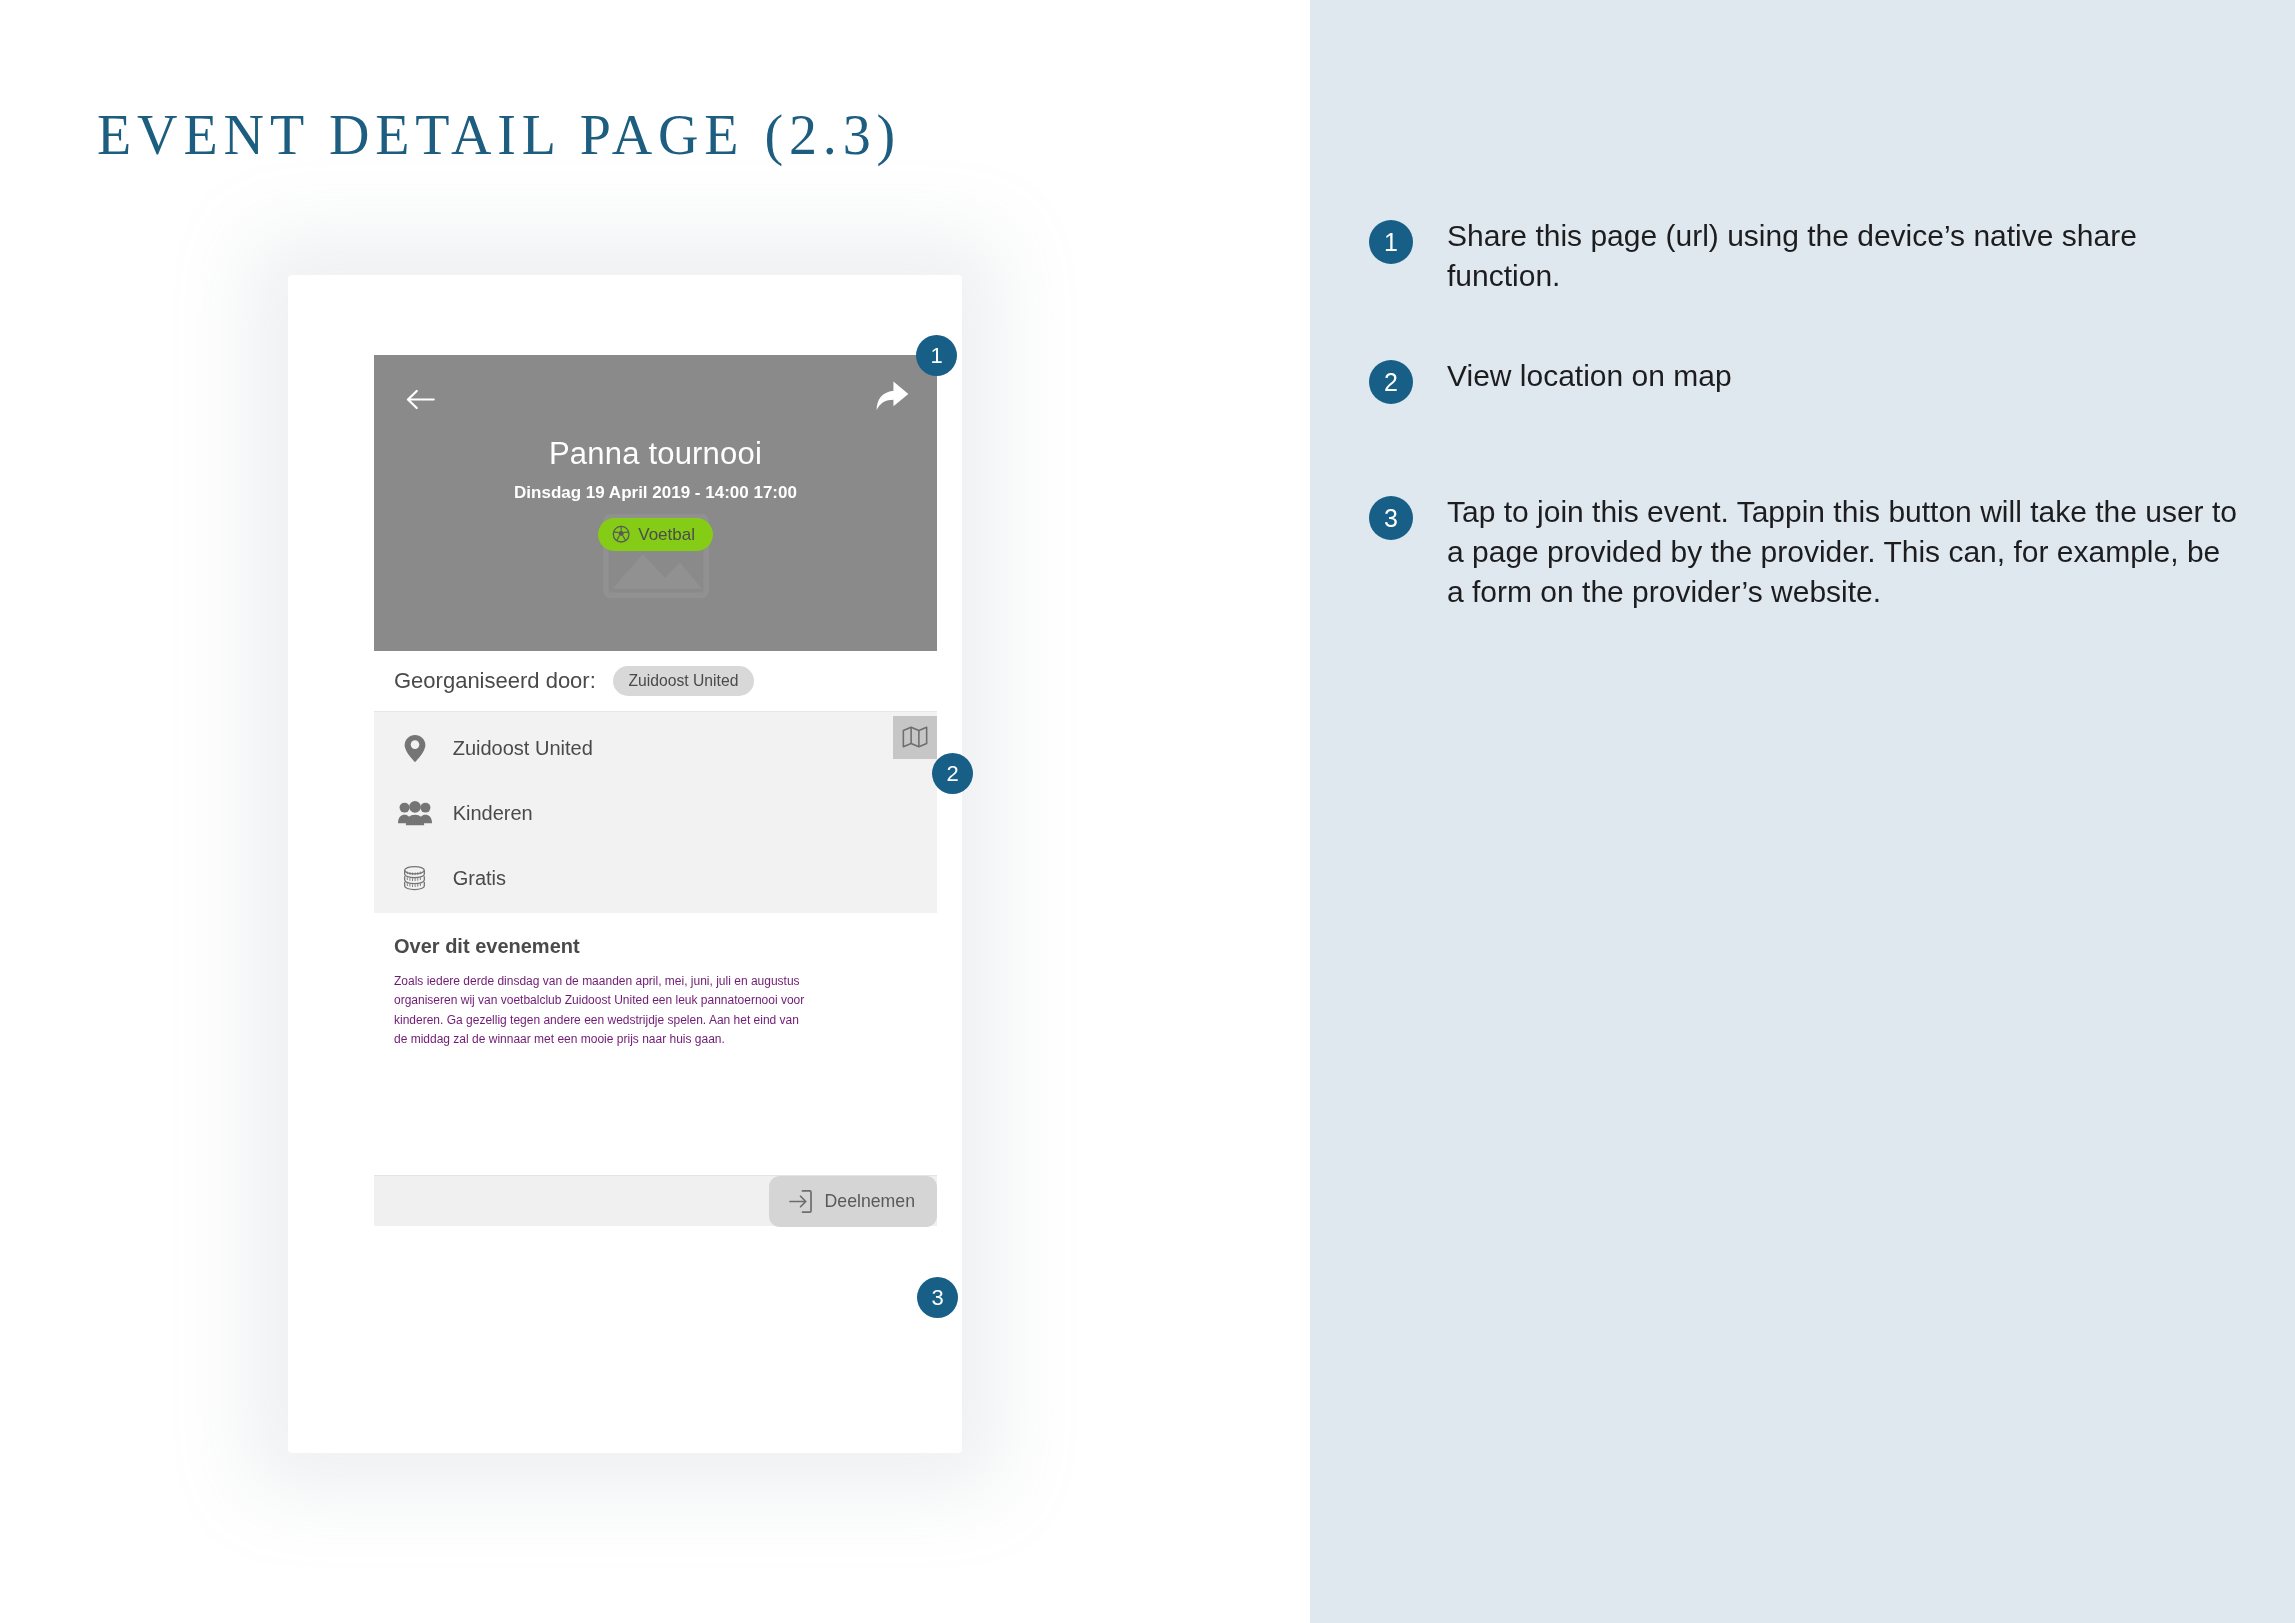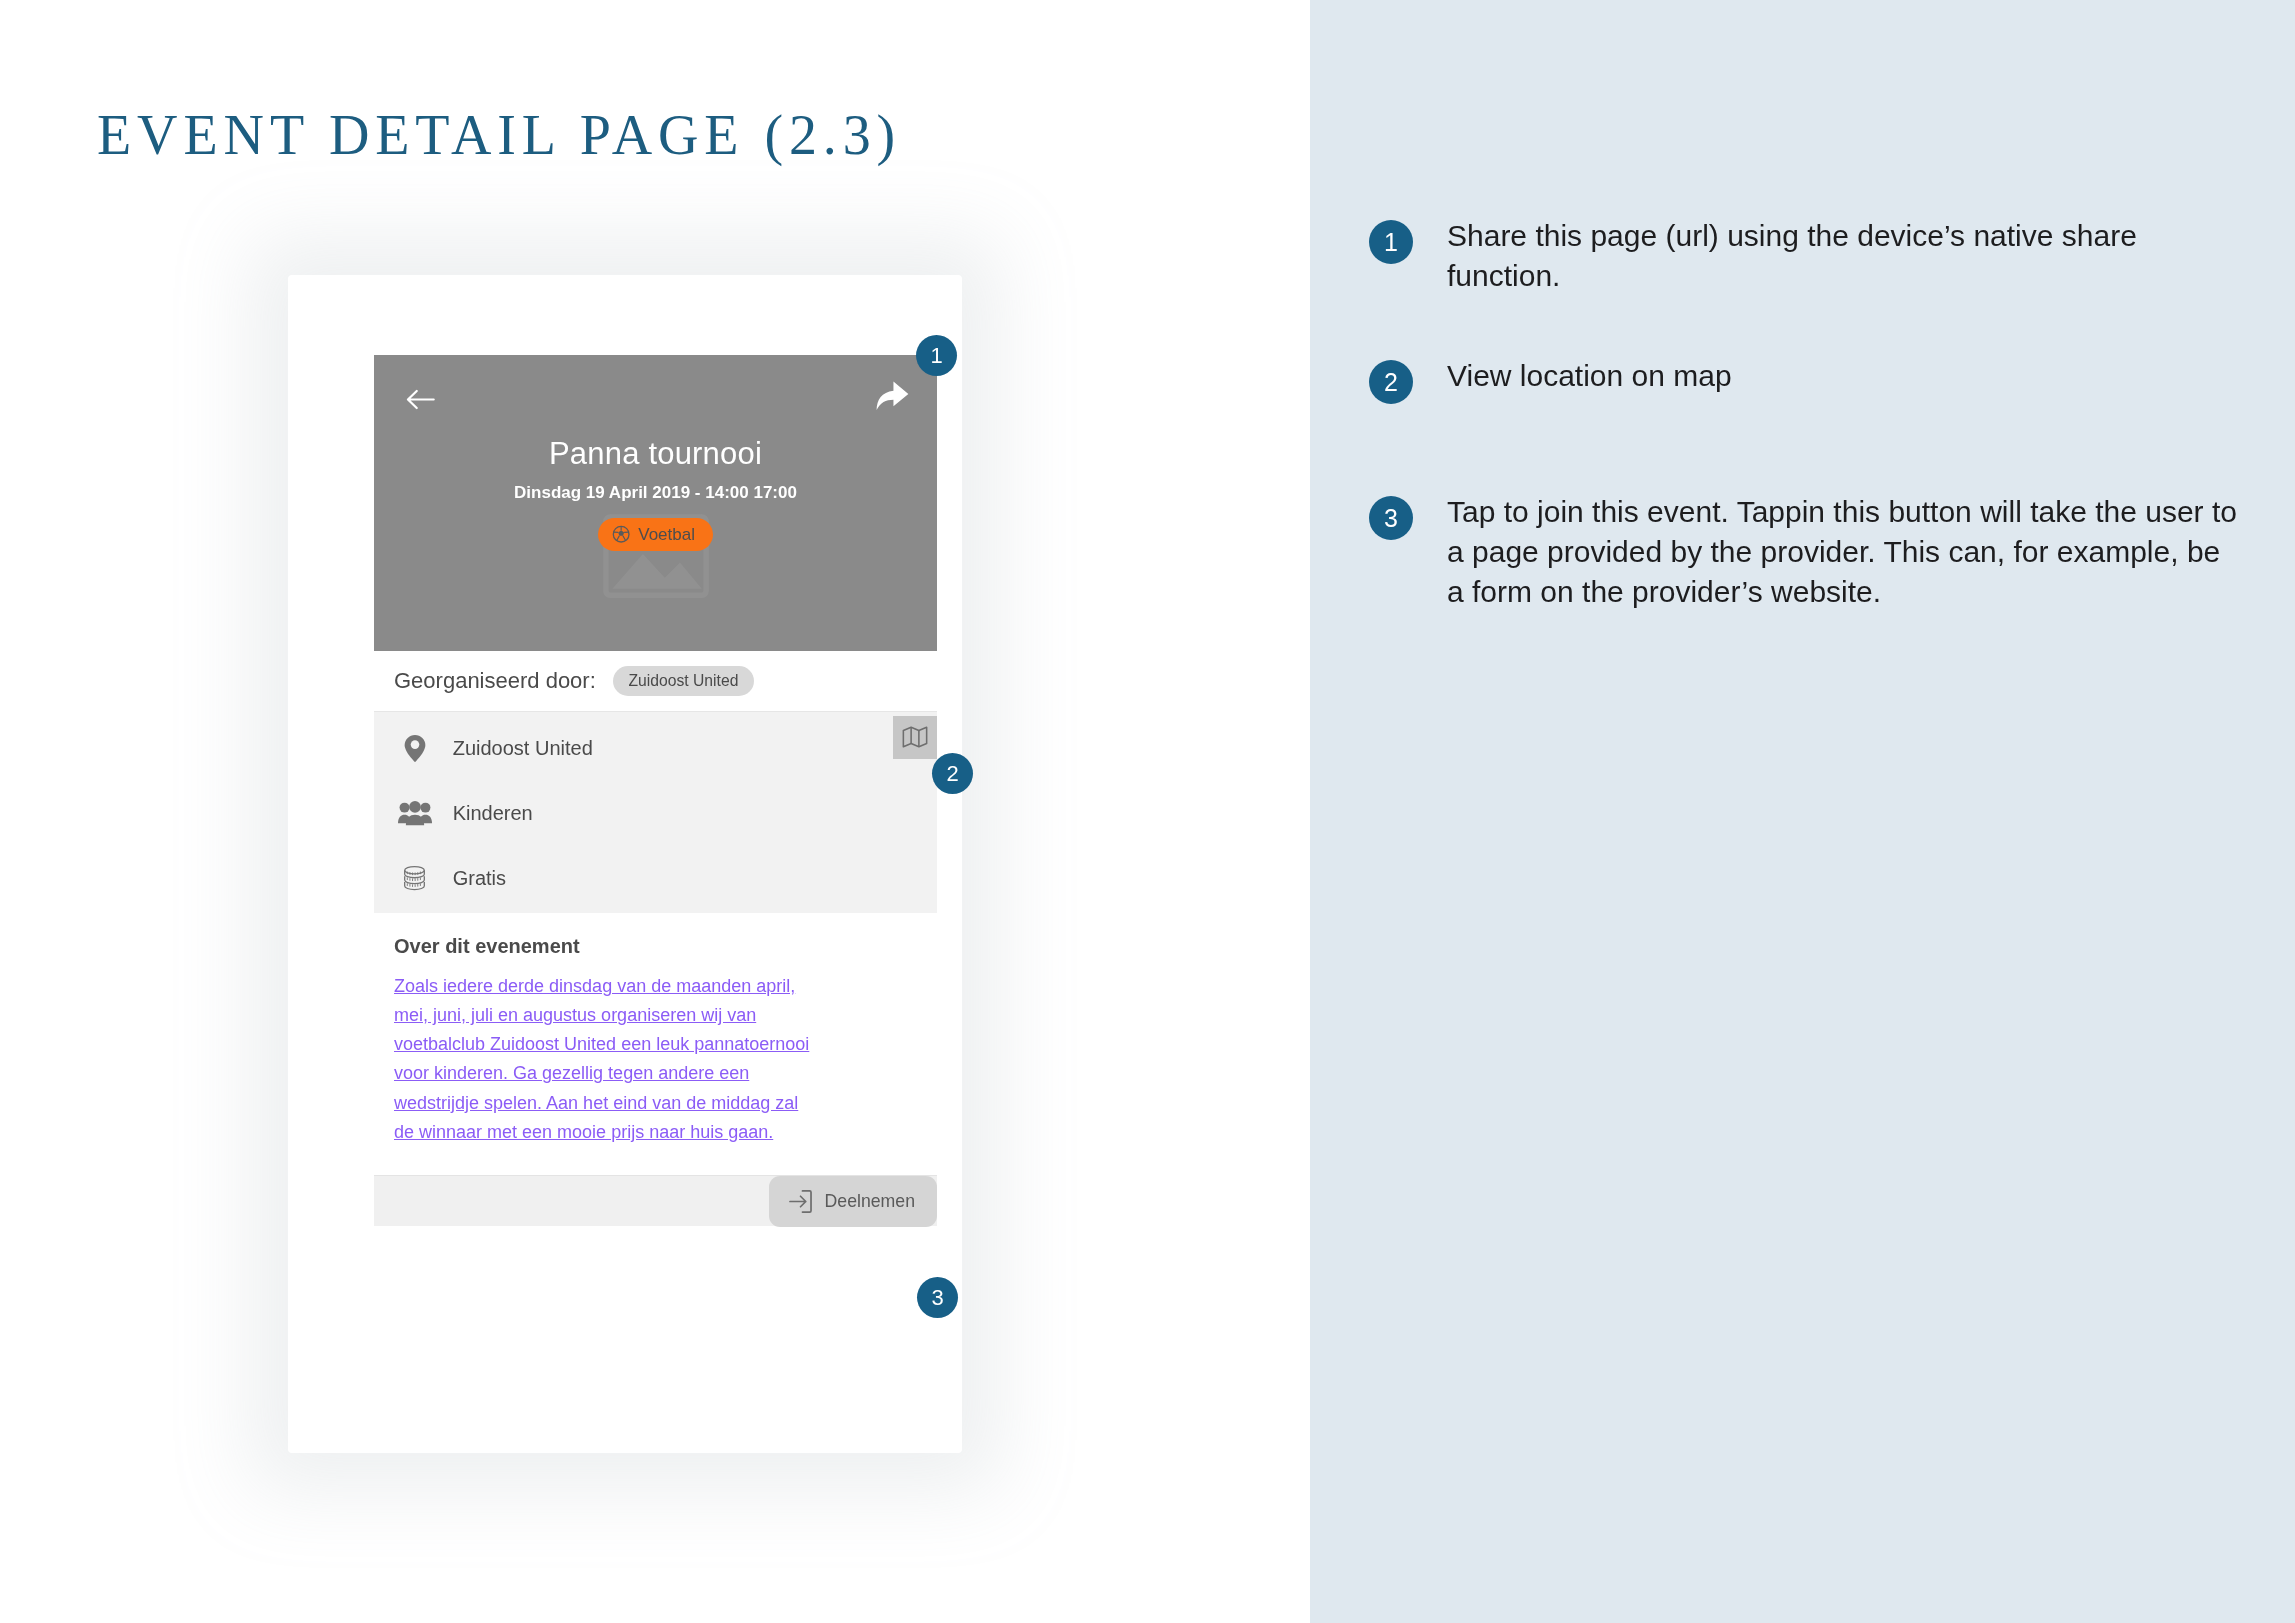--- a/index.html
+++ b/index.html
@@ -154,21 +154,21 @@
     font-size: 17px;
     margin-top: 11px;
     font-weight: 700;
   }
 
   #hero-tag {
     display: inline-flex;
     align-items: center;
     gap: 7.9px;
     margin-top: 15px;
-    background: #f97316;
+    background: #84cc16;
     border-radius: 18.3px;
     padding: 6.5px 18.3px 6.5px 14.4px;
     text-align: center;
   }
 
   #hero-tag-label {
     color: #4d4d4d;
     font-size: 17px;
   }
 
@@ -245,25 +245,24 @@
   }
 
   #about-heading {
     font-size: 20px;
     font-weight: bold;
     color: #4a4a4a;
     margin-bottom: 14.4px;
   }
 
   #about-body {
-    font-size: 18px;
+    font-size: 12px;
     line-height: 1.62;
-    color: #8b5cf6;
+    color: #701a75;
     max-width: 419px;
-    text-decoration: underline;
   }
 
   
   #bottom-bar {
     position: relative;
     height: 51px;
     background: #f0f0f0;
     border-top: 0.7px solid #e4e4e4;
   }
 

